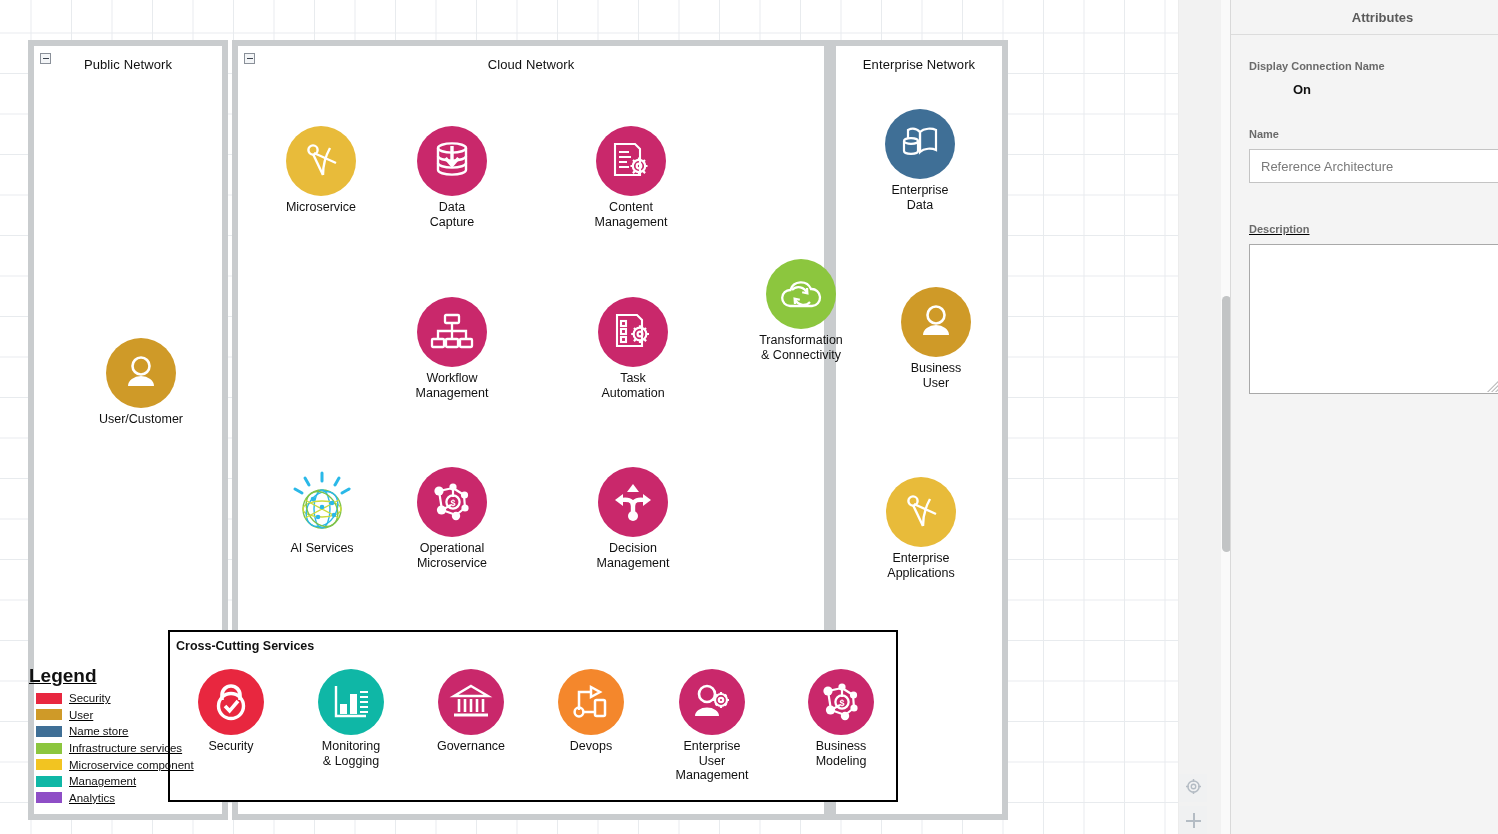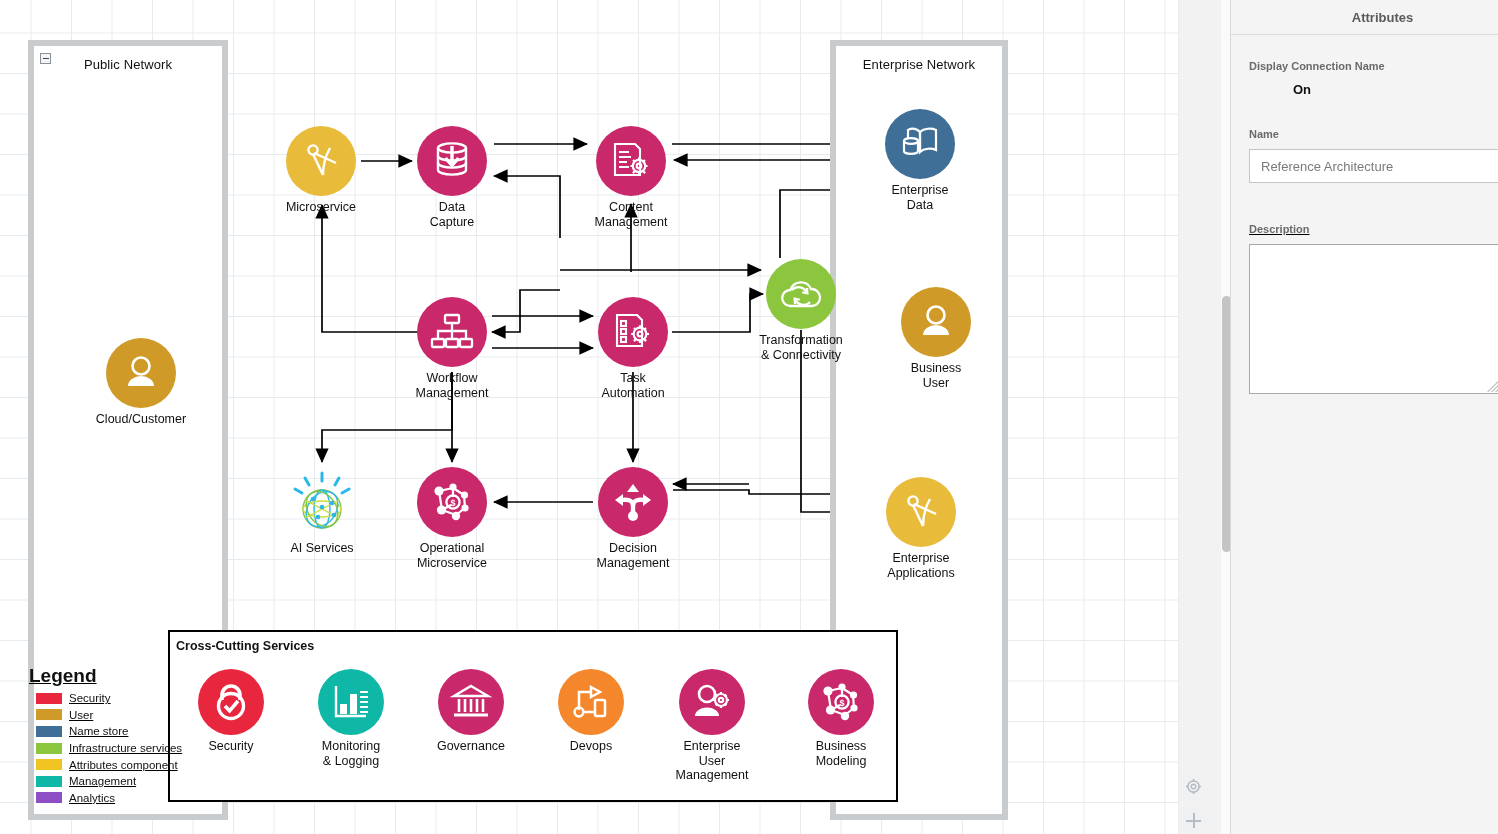--- a/index.html
+++ b/index.html
@@ -165,33 +165,37 @@
 
         <path d="M749,484 L673,484"></path>
       </g>
     </svg>
 
     <div class="netbox" style="left:28px;top:40px;width:200px;height:780px;">
       <span class="collapse"></span>
       <div class="nettitle">Public Network</div>
     </div>
 
+    <div class="netbox" style="left:232px;top:40px;width:598px;height:780px;">
+      <span class="collapse"></span>
+      <div class="nettitle">Cloud Network</div>
+    </div>
 
     <div class="netbox" style="left:830px;top:40px;width:178px;height:780px;">
       <div class="nettitle">Enterprise Network</div>
     </div>
 
     <div class="node" style="left:141px;top:373px;">
       <div class="disc" style="background:#cf9a28;">
         <svg width="42" height="42" viewBox="0 0 42 42">
             <circle cx="21" cy="14" r="8.5" fill="none" stroke="#fff" stroke-width="2.6"></circle>
             <path d="M8,34 a13,10 0 0 1 26,0 z" fill="#fff"></path>
           </svg>
       </div>
-      <div class="nlabel">Cloud/Customer</div>
+      <div class="nlabel">User/Customer</div>
     </div>
 
     <div class="node" style="left:321px;top:161px;">
       <div class="disc" style="background:#e8bb3a;">
         <svg width="44" height="44" viewBox="0 0 44 44">
             <circle cx="14" cy="11" r="4.6" fill="none" stroke="#fff" stroke-width="2.4"></circle>
             <path d="M14 15 L24 36" stroke="#fff" stroke-width="2.4" fill="none"></path>
             <path d="M15 14 L37 24" stroke="#fff" stroke-width="2.4" fill="none"></path>
             <path d="M31 9 C26 18, 24 26, 24 36" stroke="#fff" stroke-width="2.4" fill="none"></path>
           </svg>
@@ -503,21 +507,21 @@
       <div class="legrow">
           <span class="legswatch" style="background:#3f6f96;"></span>
           <span class="legtext">Name store</span>
         </div>
       <div class="legrow">
           <span class="legswatch" style="background:#8cc63e;"></span>
           <span class="legtext">Infrastructure services</span>
         </div>
       <div class="legrow">
           <span class="legswatch" style="background:#f2c421;"></span>
-          <span class="legtext">Attributes component</span>
+          <span class="legtext">Microservice component</span>
         </div>
       <div class="legrow">
           <span class="legswatch" style="background:#0fb7a6;"></span>
           <span class="legtext">Management</span>
         </div>
       <div class="legrow">
           <span class="legswatch" style="background:#8e4ec6;"></span>
           <span class="legtext">Analytics</span>
         </div>
     </div>

